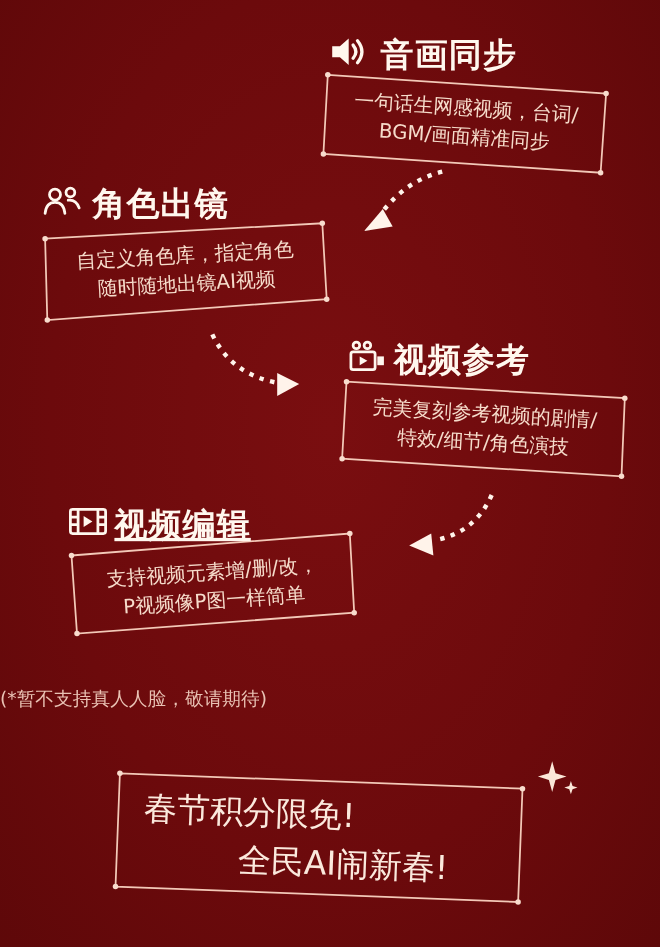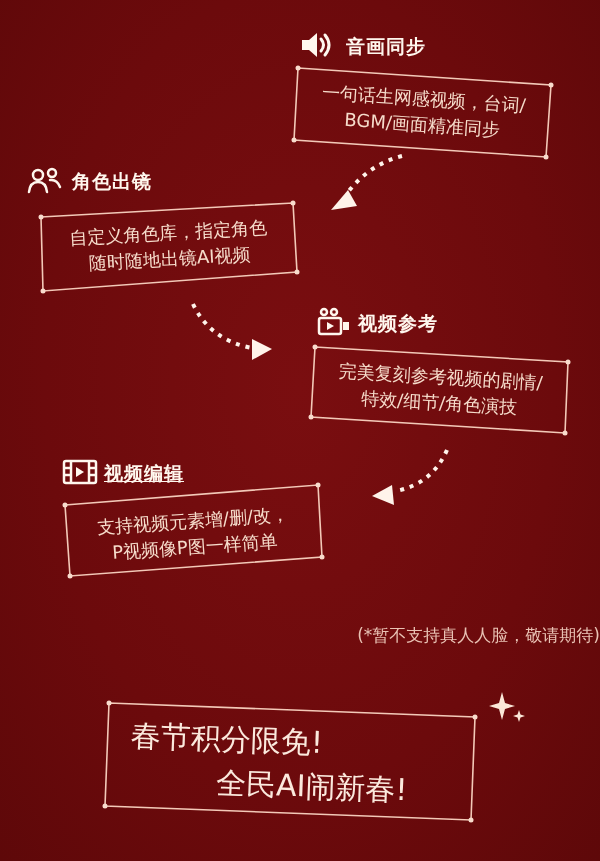--- a/index.html
+++ b/index.html
@@ -4,29 +4,29 @@
 <style>
   html, body { margin:0; padding:0; }
   body {
     width:600px; height:861px; overflow:hidden;
     background: radial-gradient(ellipse at 50% 45%, #7a0e10 0%, #6c0a0c 60%, #5e0809 100%);
     font-family: "DejaVu Sans", "Liberation Sans", sans-serif;
     position:relative;
   }
   .abs { position:absolute; }
   .title {
-    color:#fff7ee; font-weight:bold; font-size:19px; letter-spacing:1px;
+    color:#fff7ee; font-weight:bold; font-size:30px; letter-spacing:1px;
     display:flex; align-items:center; gap:6px; white-space:nowrap;
   }
   .title svg { flex:none; }
   .desc {
     color:#f6dccb; font-size:18px; line-height:26px; text-align:center; white-space:nowrap;
   }
   svg.frames { position:absolute; left:0; top:0; }
-  .note { color:#e9c2b4; font-size:17px; text-align:right; width:600px; left:0; top:624px; }
+  .note { color:#e9c2b4; font-size:17px; text-align:left; width:600px; left:0; top:624px; }
   .promo { color:#fbe9dd; font-size:30px; line-height:44px; white-space:nowrap; }
 </style>
 </head>
 <body>
 
 <svg class="frames" width="600" height="861" viewBox="0 0 600 861">
   <g fill="none" stroke="#f3c9b8" stroke-width="1.6">
 
     <polygon points="298,68 551,85 546,157 294,140"></polygon>
 
@@ -86,21 +86,21 @@
       <path d="M25,5 Q33,15 25,25" stroke="#fff7ee" stroke-width="3" fill="none" stroke-linecap="round"></path>
     </svg>
   </span>
   <span>音画同步</span>
 </div>
 <div class="abs desc" style="left:296px; top:86px; width:254px; transform:rotate(3.8deg);">
   <div>一句话生网感视频，台词/</div>
   <div>BGM/画面精准同步</div>
 </div>
 
-<div class="abs title" style="left:26px; top:165px;">
+<div class="abs title" style="left:38px; top:165px;">
   <span>
     <svg width="40" height="30" viewBox="0 0 40 30">
       <g fill="none" stroke="#fff7ee" stroke-width="2.5" stroke-linecap="round">
         <circle cx="12" cy="10" r="5"></circle>
         <path d="M3,27 Q4,17 12,17 Q20,17 21,27"></path>
         <circle cx="26" cy="8" r="4"></circle>
         <path d="M24,15 Q31,14 34,22"></path>
       </g>
     </svg>
   </span>

